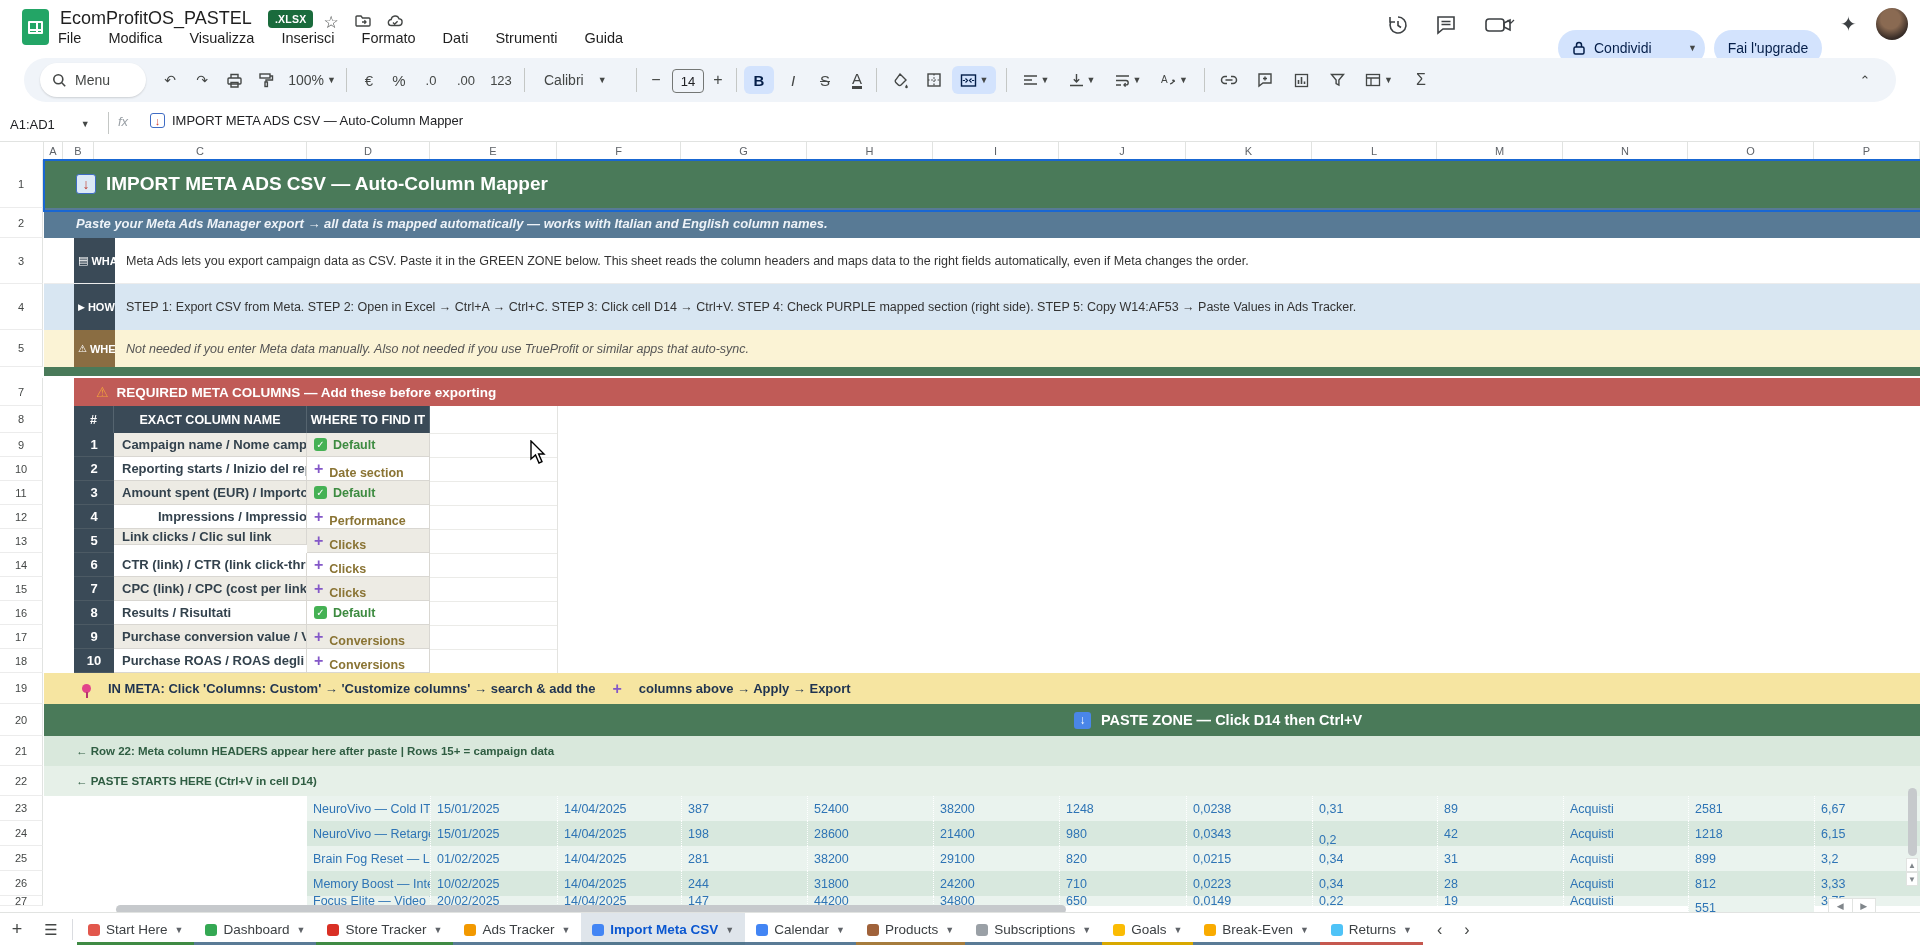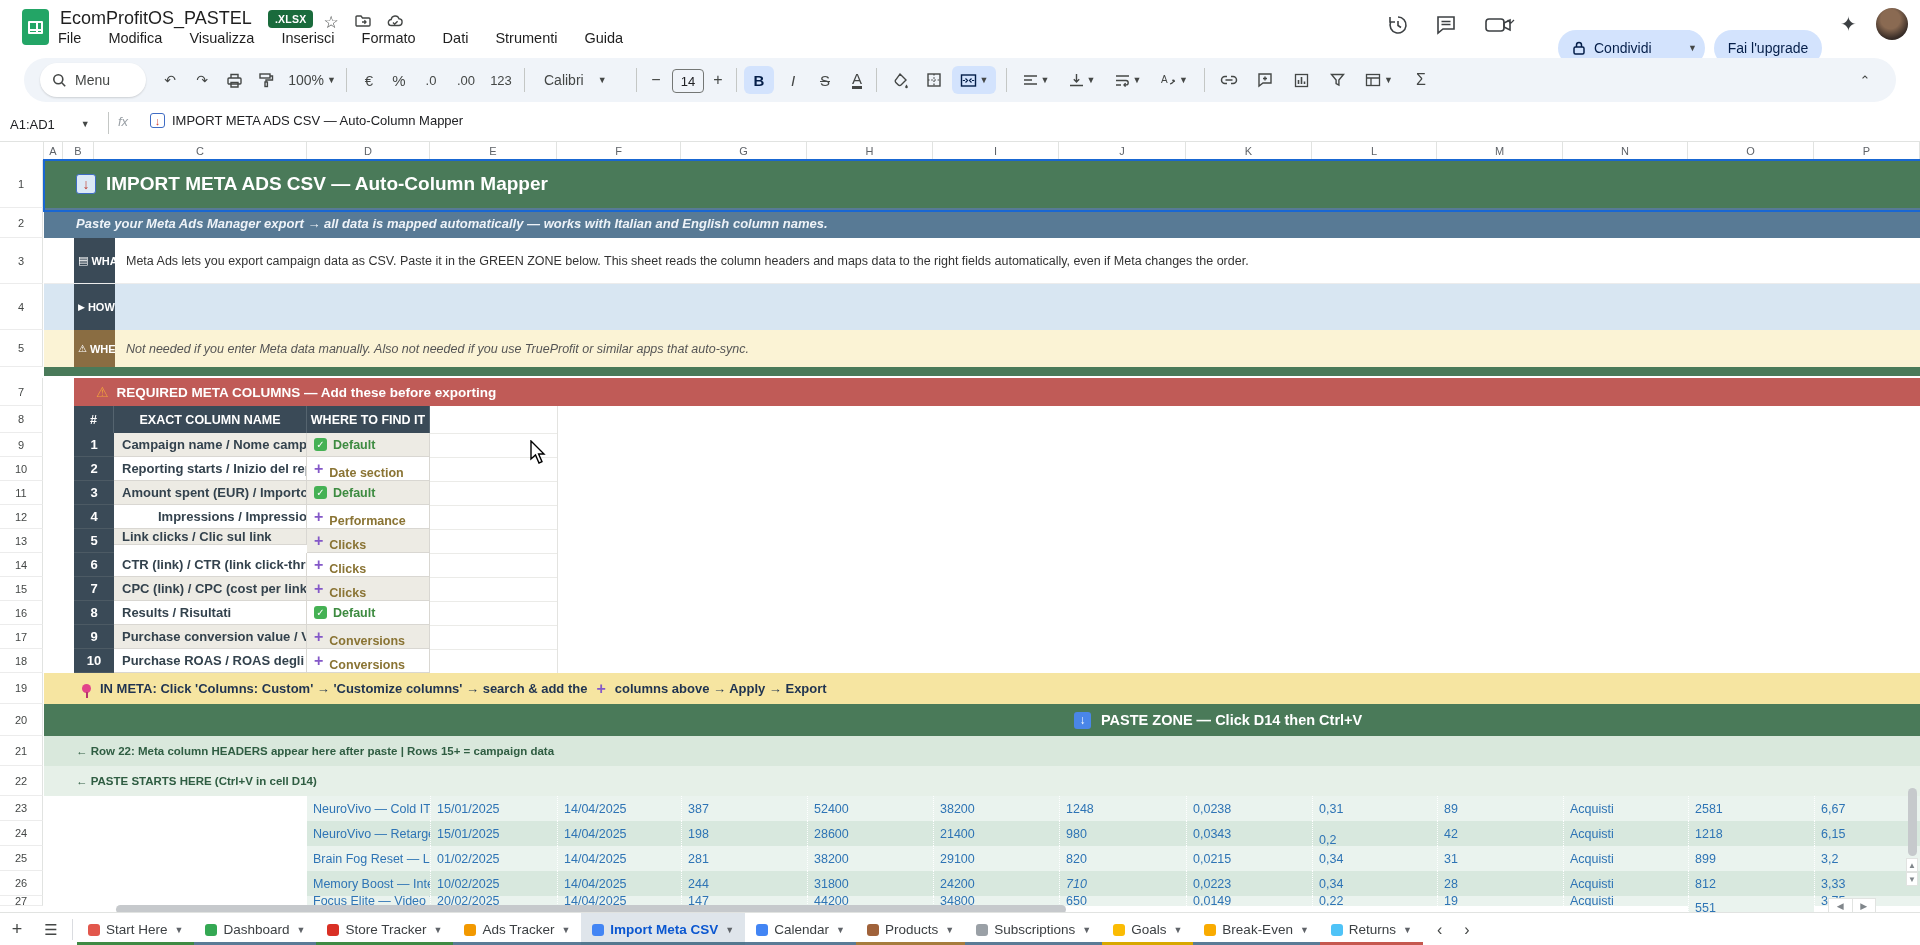--- a/index.html
+++ b/index.html
@@ -412,20 +412,21 @@
       <span>WHAT</span>
     </div>
     <div class="rowtext" style="color:#333;">Meta Ads lets you export campaign data as CSV. Paste it in the GREEN ZONE below. This sheet reads the column headers and maps data to the right fields automatically, even if Meta changes the order.</div>
   </div>
 
   <div class="band b-blue" style="top:284px;height:46px;">
     <div class="label-chip chip-slate">
       <span style="font-size:9px;">▶</span>
       <span>HOW</span>
     </div>
+    <div class="rowtext" style="color:#333;">STEP 1: Export CSV from Meta. STEP 2: Open in Excel → Ctrl+A → Ctrl+C. STEP 3: Click cell D14 → Ctrl+V. STEP 4: Check PURPLE mapped section (right side). STEP 5: Copy W14:AF53 → Paste Values in Ads Tracker.</div>
   </div>
 
   <div class="band b-yellow" style="top:330px;height:37px;">
     <div class="label-chip chip-brown">
       <span style="font-size:10px;">⚠</span>
       <span>WHEN</span>
     </div>
     <div class="rowtext" style="color:#555;font-style:italic;">Not needed if you enter Meta data manually. Also not needed if you use TrueProfit or similar apps that auto-sync.</div>
   </div>
 
@@ -544,21 +545,21 @@
       <div class="eline" style="left: 430px; top: 529px; width: 127px;"></div>
       <div class="eline" style="left: 430px; top: 553px; width: 127px;"></div>
       <div class="eline" style="left: 430px; top: 577px; width: 127px;"></div>
       <div class="eline" style="left: 430px; top: 601px; width: 127px;"></div>
       <div class="eline" style="left: 430px; top: 625px; width: 127px;"></div>
       <div class="eline" style="left: 430px; top: 649px; width: 127px;"></div>
       <div class="eline" style="left: 430px; top: 673px; width: 127px;"></div>
     </div>
 
   <div class="band b-gold" style="top:673px;height:31px;">
-    <div class="rowtext" style="left:38px;gap:9px;color:#1f3350;font-weight:bold;font-size:13px;">
+    <div class="rowtext" style="left:38px;gap:17px;color:#1f3350;font-weight:bold;font-size:13px;">
       <span class="pin"></span>
       <span>IN META: Click 'Columns: Custom' → 'Customize columns' → search &amp; add the</span>
       <span class="plus">+</span>
       <span>columns above → Apply → Export</span>
     </div>
   </div>
 
   <div class="band b-green" style="top:704px;height:32px;">
     <div class="rowtext" style="left:1030px;gap:10px;color:#fff;font-weight:bold;font-size:14.5px;">
       <span class="dl-ico">↓</span>
@@ -613,21 +614,21 @@
       <div class="dcell dots" style="left: 1437px; top: 846px; width: 126px; height: 25px; background: rgb(234, 243, 238);">31</div>
       <div class="dcell dots" style="left: 1563px; top: 846px; width: 125px; height: 25px; background: rgb(234, 243, 238);">Acquisti</div>
       <div class="dcell dots" style="left: 1688px; top: 846px; width: 126px; height: 25px; background: rgb(234, 243, 238);">899</div>
       <div class="dcell dots" style="left: 1814px; top: 846px; width: 106px; height: 25px; background: rgb(234, 243, 238);">3,2</div>
       <div class="dcell" style="left: 307px; top: 871px; width: 123px; height: 25px; background: rgb(216, 232, 222);">Memory Boost — Interest</div>
       <div class="dcell dots" style="left: 430px; top: 871px; width: 127px; height: 25px; background: rgb(216, 232, 222);">10/02/2025</div>
       <div class="dcell dots" style="left: 557px; top: 871px; width: 124px; height: 25px; background: rgb(216, 232, 222);">14/04/2025</div>
       <div class="dcell dots" style="left: 681px; top: 871px; width: 126px; height: 25px; background: rgb(216, 232, 222);">244</div>
       <div class="dcell dots" style="left: 807px; top: 871px; width: 126px; height: 25px; background: rgb(216, 232, 222);">31800</div>
       <div class="dcell dots" style="left: 933px; top: 871px; width: 126px; height: 25px; background: rgb(216, 232, 222);">24200</div>
-      <div class="dcell dots" style="left: 1059px; top: 871px; width: 127px; height: 25px; background: rgb(216, 232, 222); font-style: italic;">710</div>
+      <div class="dcell dots" style="left: 1059px; top: 871px; width: 127px; height: 25px; background: rgb(216, 232, 222);">710</div>
       <div class="dcell dots" style="left: 1186px; top: 871px; width: 126px; height: 25px; background: rgb(216, 232, 222);">0,0223</div>
       <div class="dcell dots" style="left: 1312px; top: 871px; width: 125px; height: 25px; background: rgb(216, 232, 222);">0,34</div>
       <div class="dcell dots" style="left: 1437px; top: 871px; width: 126px; height: 25px; background: rgb(216, 232, 222);">28</div>
       <div class="dcell dots" style="left: 1563px; top: 871px; width: 125px; height: 25px; background: rgb(216, 232, 222);">Acquisti</div>
       <div class="dcell dots" style="left: 1688px; top: 871px; width: 126px; height: 25px; background: rgb(216, 232, 222);">812</div>
       <div class="dcell dots" style="left: 1814px; top: 871px; width: 106px; height: 25px; background: rgb(216, 232, 222);">3,33</div>
       <div class="dcell" style="left: 307px; top: 896px; width: 123px; height: 10px; background: rgb(234, 243, 238);">Focus Elite — Video View</div>
       <div class="dcell dots" style="left: 430px; top: 896px; width: 127px; height: 10px; background: rgb(234, 243, 238);">20/02/2025</div>
       <div class="dcell dots" style="left: 557px; top: 896px; width: 124px; height: 10px; background: rgb(234, 243, 238);">14/04/2025</div>
       <div class="dcell dots" style="left: 681px; top: 896px; width: 126px; height: 10px; background: rgb(234, 243, 238);">147</div>

